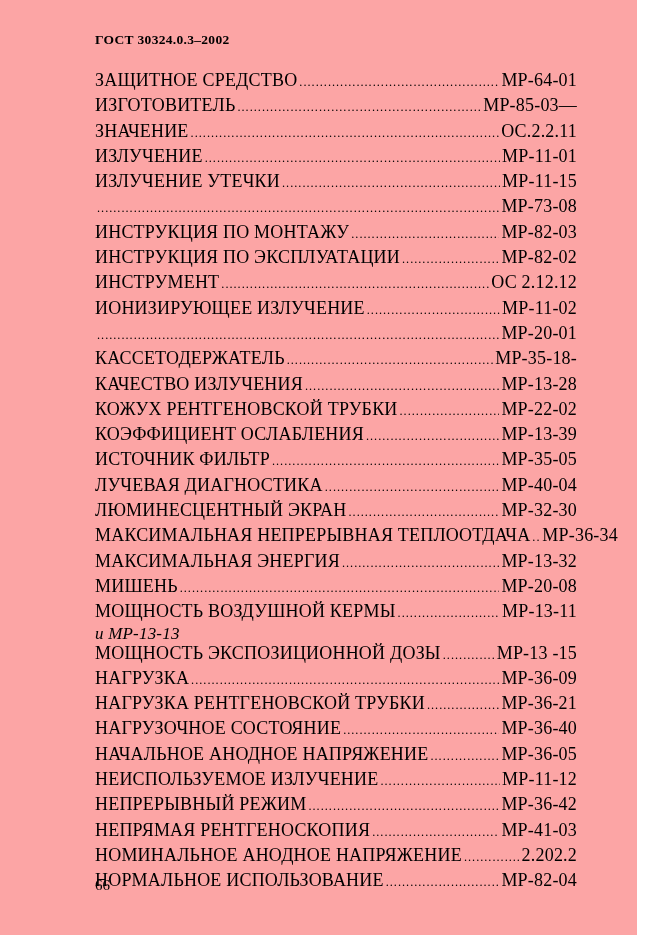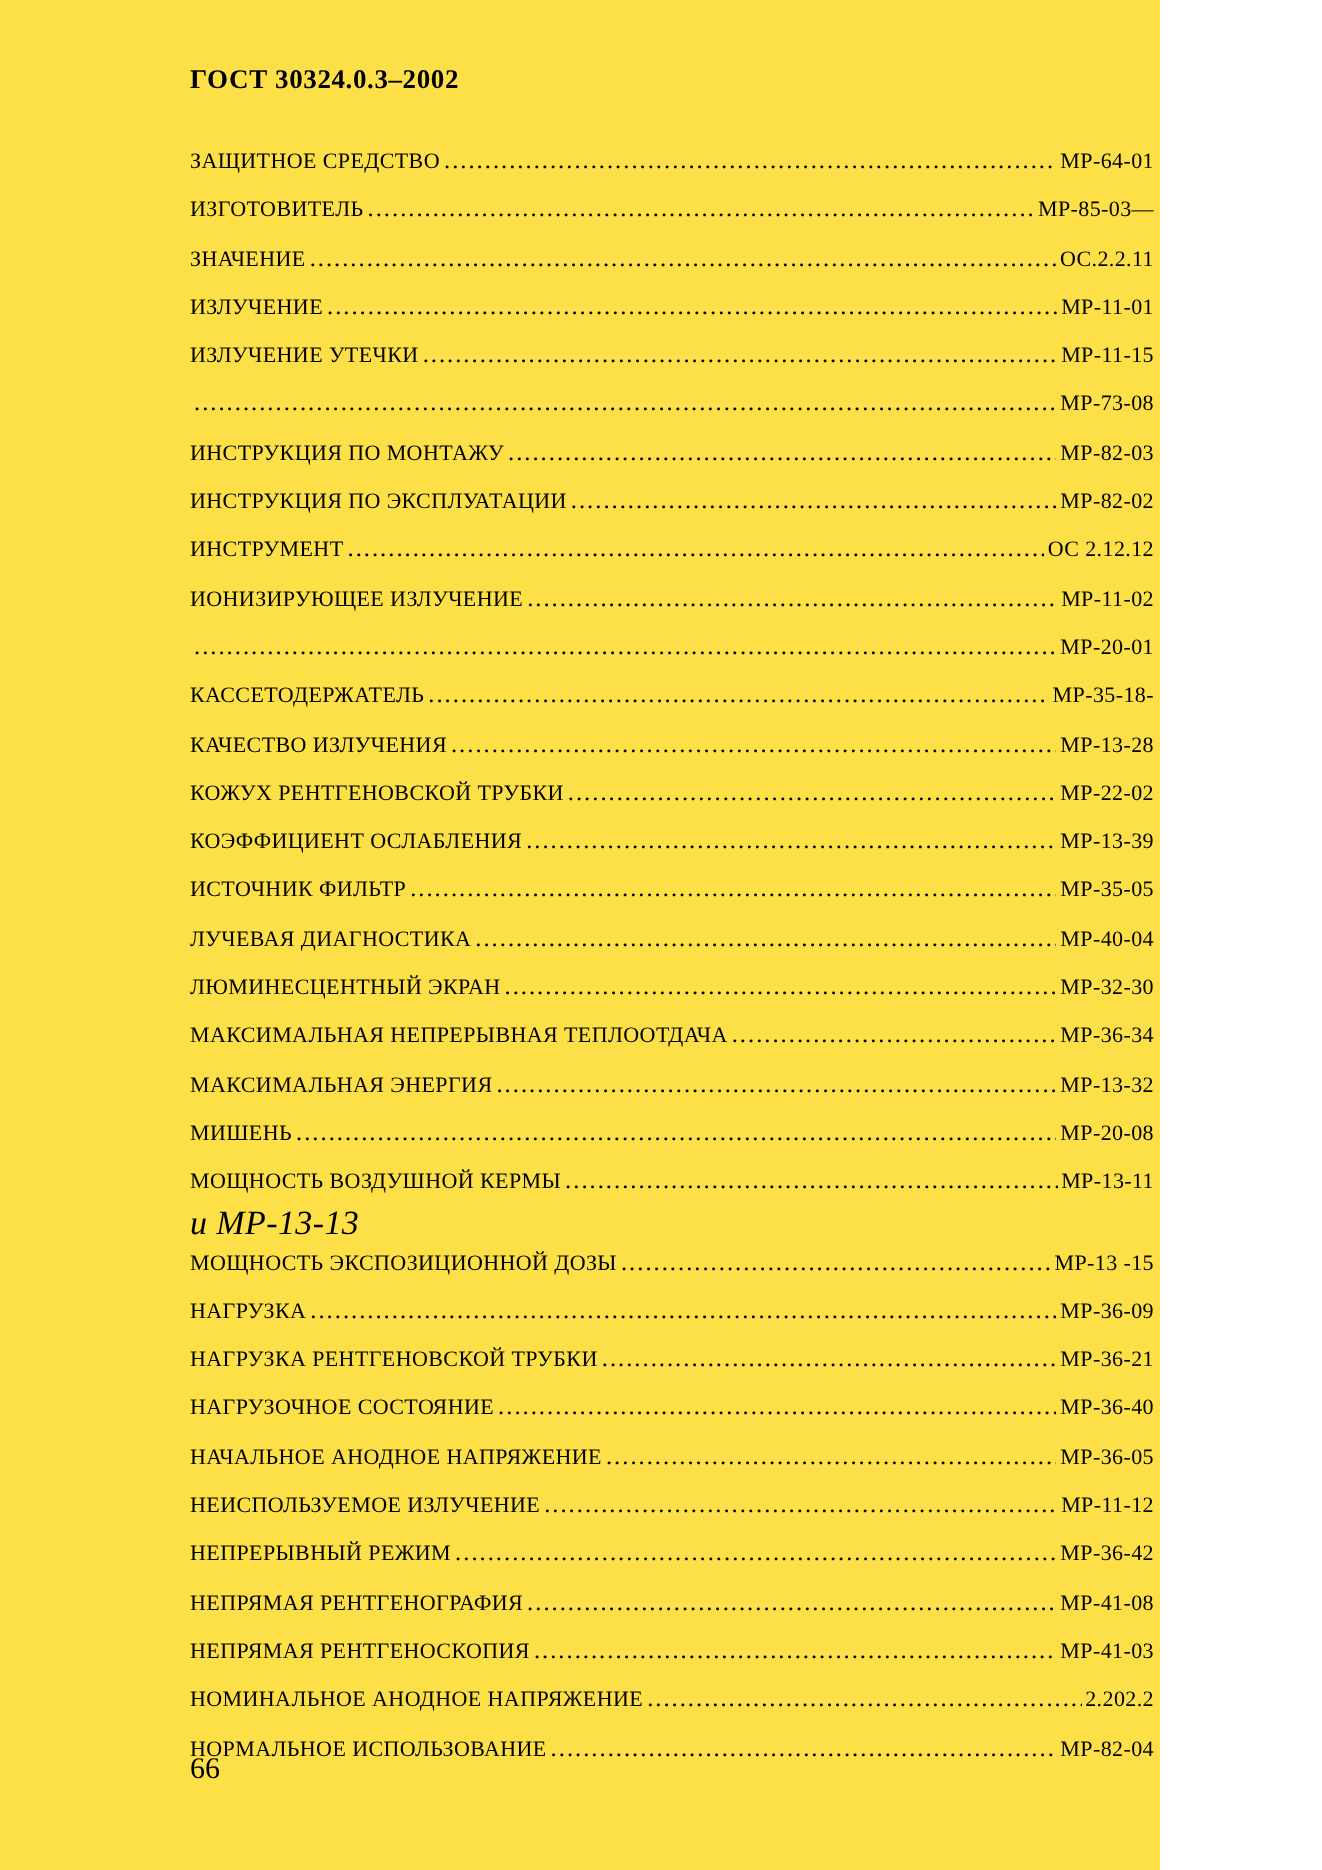--- a/index.html
+++ b/index.html
@@ -2,23 +2,23 @@
 <html><head>
 <meta charset="utf-8">
 <style>
   html, body {
     margin: 0;
     padding: 0;
     background: #ffffff;
   }
   .page {
     position: relative;
-    width: 580px;
+    width: 637px;
     height: 935px;
-    background: #fde047;
+    background: #fca5a5;
     font-family: "Liberation Serif", serif;
     color: #000000;
     overflow: hidden;
   }
   .content {
     position: absolute;
     left: 95px;
     top: 32px;
     width: 482px;
   }
@@ -28,21 +28,21 @@
     letter-spacing: 0.3px;
     margin-bottom: 21px;
   }
   .entries {
     width: 100%;
   }
   .row {
     display: flex;
     align-items: baseline;
     line-height: 23.3px;
-    font-size: 11px;
+    font-size: 18px;
     letter-spacing: 0.2px;
   }
   .term {
     white-space: nowrap;
   }
   .dots {
     flex: 1 1 auto;
     overflow: hidden;
     white-space: nowrap;
     margin: 0 2px;
@@ -215,25 +215,20 @@
     <span class="term">НЕИСПОЛЬЗУЕМОЕ ИЗЛУЧЕНИЕ</span>
     <span class="dots"></span>
     <span class="code">МР-11-12</span>
   </div>
         <div class="row">
     <span class="term">НЕПРЕРЫВНЫЙ РЕЖИМ</span>
     <span class="dots"></span>
     <span class="code">МР-36-42</span>
   </div>
         <div class="row">
-    <span class="term">НЕПРЯМАЯ РЕНТГЕНОГРАФИЯ</span>
-    <span class="dots"></span>
-    <span class="code">МР-41-08</span>
-  </div>
-        <div class="row">
     <span class="term">НЕПРЯМАЯ РЕНТГЕНОСКОПИЯ</span>
     <span class="dots"></span>
     <span class="code">МР-41-03</span>
   </div>
         <div class="row">
     <span class="term">НОМИНАЛЬНОЕ АНОДНОЕ НАПРЯЖЕНИЕ</span>
     <span class="dots"></span>
     <span class="code">2.202.2</span>
   </div>
         <div class="row">

